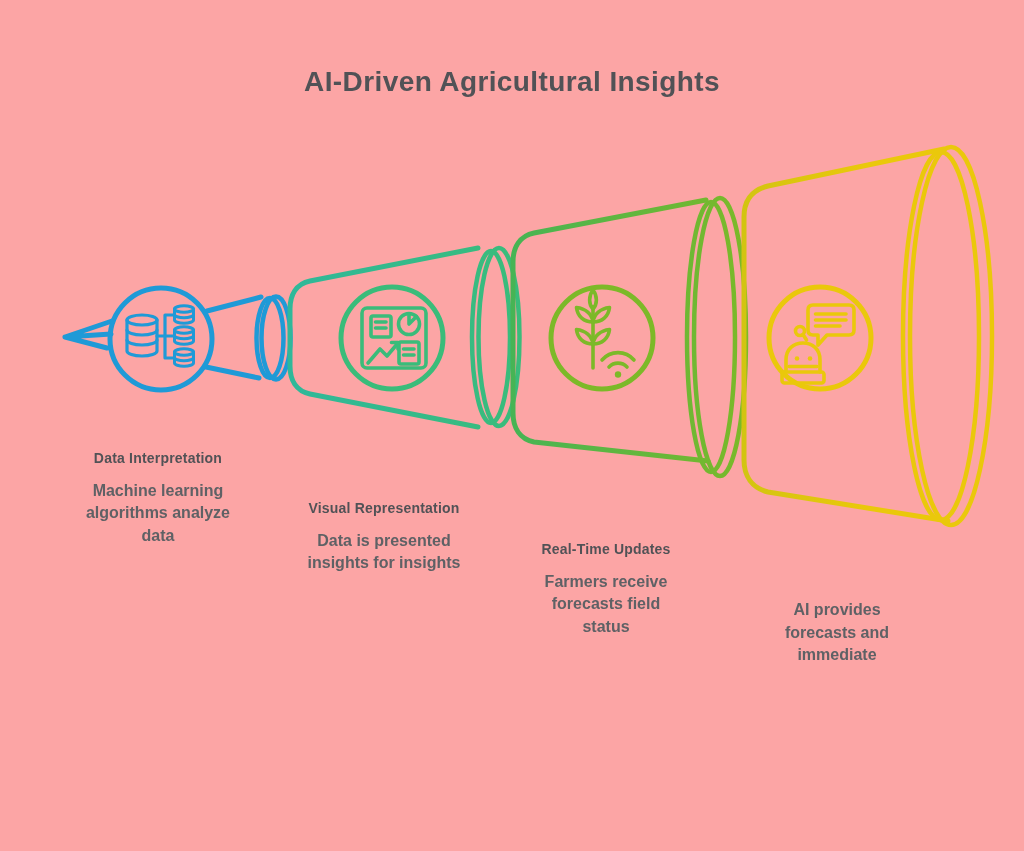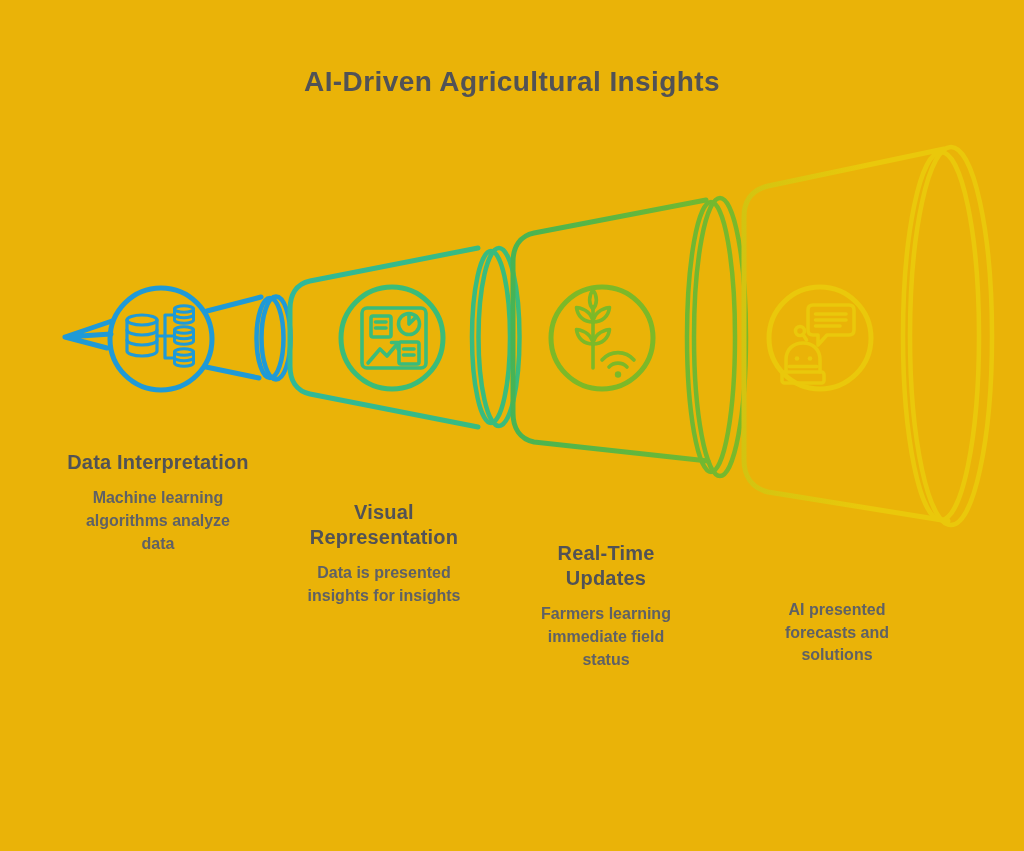--- a/index.html
+++ b/index.html
@@ -1,31 +1,31 @@
 <!DOCTYPE html>
 <html><head>
 <meta charset="utf-8">
 <style>
   html,body{margin:0;padding:0;background:#ffffff;}
   .canvas{
     position:relative;
     width:1024px;height:851px;
-    background:#eab308;
+    background:#fca5a5;
     font-family:"Liberation Sans","DejaVu Sans",sans-serif;
     overflow:hidden;
   }
   .funnel-svg{position:absolute;left:0;top:0;}
   .main-title{
     position:absolute;left:0;top:66px;width:1024px;
     text-align:center;font-size:28px;font-weight:bold;
     color:#515256;letter-spacing:.4px;
   }
   .stage-label{position:absolute;text-align:center;}
   .stage-label h3{
-    margin:0;font-size:20px;font-weight:bold;color:#515256;
+    margin:0;font-size:14px;font-weight:bold;color:#515256;
     line-height:1.26;letter-spacing:.2px;
   }
   .stage-label p{
     margin:12px 0 0 0;font-size:16px;color:#5f6165;line-height:1.42;font-weight:bold;
   }
   .s0{left:66px;  top:450px;width:184px;}
   .s1{left:292px; top:500px;width:184px;}
   .s2{left:524px; top:541px;width:164px;}
   .s3{left:711px; top:587px;width:252px;}
   .s3 p{width:160px;margin-left:auto;margin-right:auto;}
@@ -144,20 +144,20 @@
     <p>Machine learning algorithms analyze data</p>
   </div>
 
   <div class="stage-label s1">
     <h3>Visual Representation</h3>
     <p>Data is presented insights for insights</p>
   </div>
 
   <div class="stage-label s2">
     <h3>Real-Time Updates</h3>
-    <p>Farmers learning immediate field status</p>
+    <p>Farmers receive forecasts field status</p>
   </div>
 
   <div class="stage-label s3">
-    <p>AI presented forecasts and solutions</p>
+    <p>AI provides forecasts and immediate</p>
   </div>
 
 </div>
 
 </body></html>

